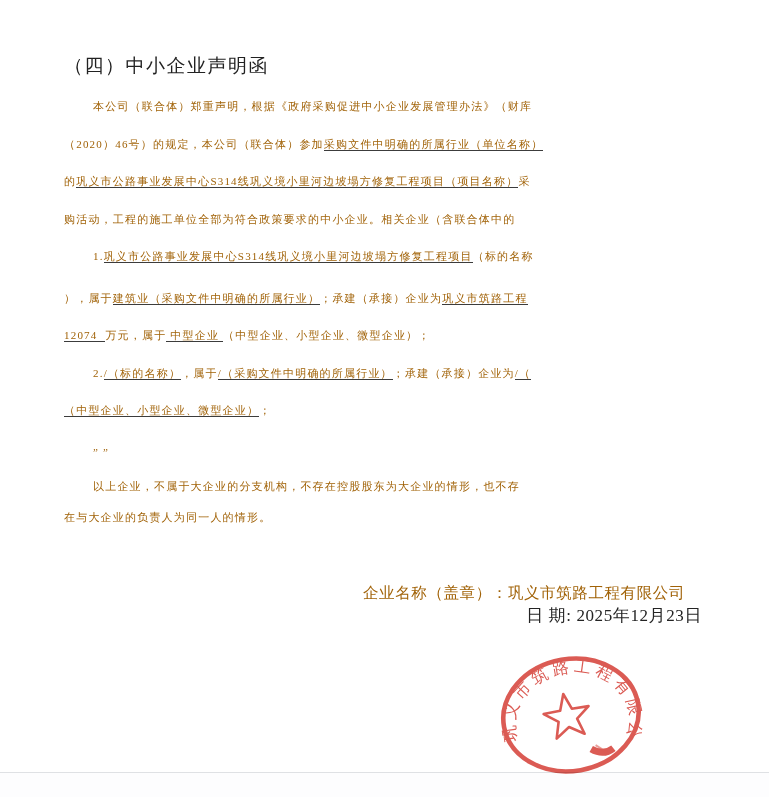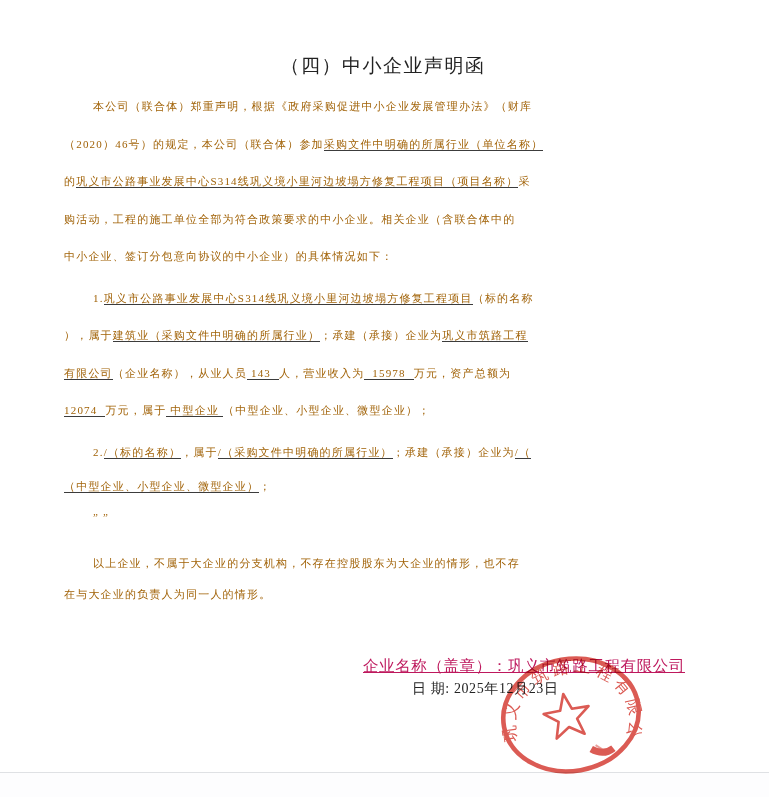--- a/index.html
+++ b/index.html
@@ -13,21 +13,20 @@
   .page{
     position:relative;
     width:769px;height:797px;
     background:#ffffff;
   }
   .doc{
     padding:47px 67px 0 64px;
   }
   .title{
     height:37px;line-height:37px;
-    text-align:center;
     font-size:19px;
     letter-spacing:1.5px;
     color:#222;
     white-space:pre;
   }
   .body-lines{margin-top:4px;}
   .line{
     height:37.5px;line-height:37.5px;
     font-size:11px;
     letter-spacing:1.2px;
@@ -41,26 +40,26 @@
   .body-lines .line:nth-child(10){margin-top:4px;}
   .body-lines .line:nth-child(11),
   .body-lines .line:nth-child(12){height:31px;line-height:31px;}
   .body-lines .line:nth-child(13){margin-top:12px;}
   .body-lines .line:nth-child(14){height:23px;line-height:23px;}
   .body-lines .line:nth-child(15){height:23px;line-height:23px;}
   .body-lines .line:nth-child(16){margin-top:8px;height:31px;line-height:31px;}
   .sig-company{
     margin-top:48px;margin-left:299px;
     height:23px;line-height:23px;
-    font-size:15.5px;letter-spacing:0.6px;white-space:pre;color:#be185d;text-decoration:underline;
+    font-size:15.5px;letter-spacing:0.6px;white-space:pre;color:#a16207;
   }
   .sig-date{
     margin-left:348px;
     height:23px;line-height:23px;
-    font-size:14px;letter-spacing:0.6px;white-space:pre;color:#242424;
+    font-size:17px;letter-spacing:0.6px;white-space:pre;color:#242424;text-align:right;
   }
   .divider{
     position:absolute;left:0;top:772px;width:769px;height:1px;
     background:#dfe1e4;
   }
   .below-strip{
     position:absolute;left:0;top:773px;width:769px;height:24px;
     background:#fdfdfe;
   }
   .stamp{
@@ -75,24 +74,22 @@
 
 <div class="page">
 
   <div class="doc">
     <div class="title">（四）中小企业声明函</div>
     <div class="body-lines">
         <div class="line indent"><span>本公司（联合体）郑重声明，根据《政府采购促进中小企业发展管理办法》（财库</span></div>
         <div class="line"><span>（2020）46号）的规定，本公司（联合体）参加</span><span class="u">采购文件中明确的所属行业（单位名称）</span></div>
         <div class="line"><span>的</span><span class="u">巩义市公路事业发展中心S314线巩义境小里河边坡塌方修复工程项目（项目名称）</span><span>采</span></div>
         <div class="line"><span>购活动，工程的施工单位全部为符合政策要求的中小企业。相关企业（含联合体中的</span></div>
-        <div class="line"><span>中小企业、签订分包意向协议的中小企业）的具体情况如下：</span></div>
         <div class="line indent"><span>1.</span><span class="u">巩义市公路事业发展中心S314线巩义境小里河边坡塌方修复工程项目</span><span>（标的名称</span></div>
         <div class="line"><span>），属于</span><span class="u">建筑业（采购文件中明确的所属行业）</span><span>；承建（承接）企业为</span><span class="u">巩义市筑路工程</span></div>
-        <div class="line"><span class="u">有限公司</span><span>（企业名称），从业人员</span><span class="u"> 143  </span><span>人，营业收入为</span><span class="u">  15978  </span><span>万元，资产总额为</span></div>
         <div class="line"><span class="u">12074  </span><span>万元，属于</span><span class="u"> 中型企业 </span><span>（中型企业、小型企业、微型企业）；</span></div>
         <div class="line indent"><span>2.</span><span class="u">/（标的名称）</span><span>，属于</span><span class="u">/（采购文件中明确的所属行业）</span><span>；承建（承接）企业为</span><span class="u">/（</span></div>
         <div class="line"><span class="u">（中型企业、小型企业、微型企业）</span><span>；</span></div>
         <div class="line indent"><span>” ”</span></div>
         <div class="line indent"><span>以上企业，不属于大企业的分支机构，不存在控股股东为大企业的情形，也不存</span></div>
         <div class="line"><span>在与大企业的负责人为同一人的情形。</span></div>
       </div>
 
     <div class="sig-company">企业名称（盖章）：巩义市筑路工程有限公司</div>
     <div class="sig-date">日 期: 2025年12月23日</div>

